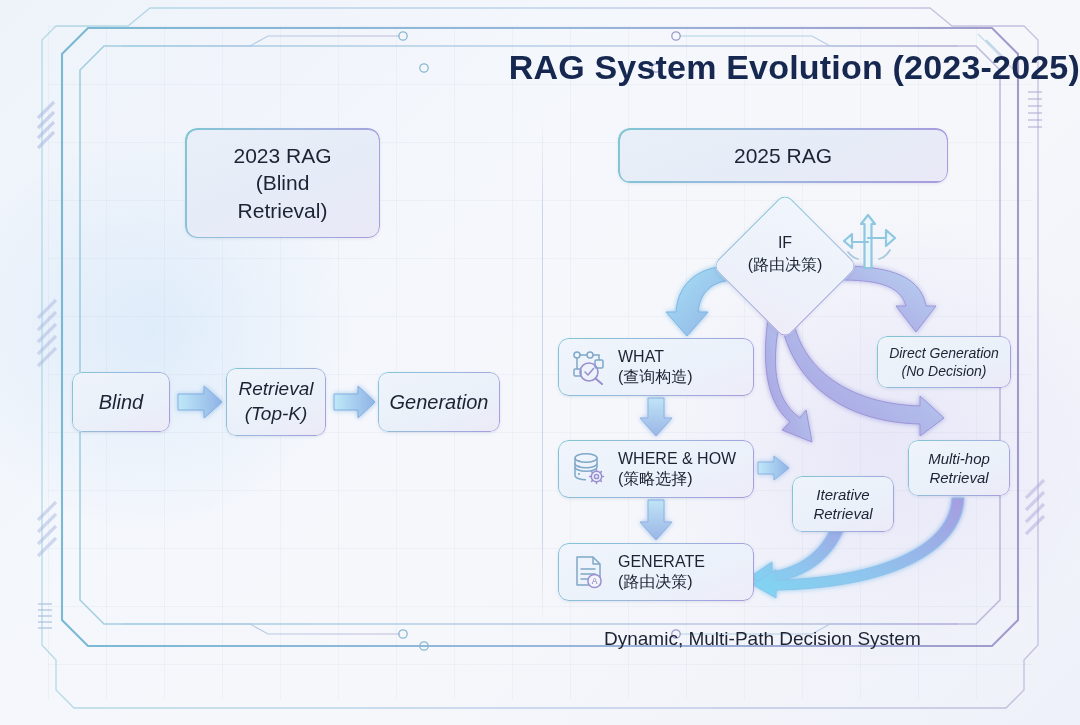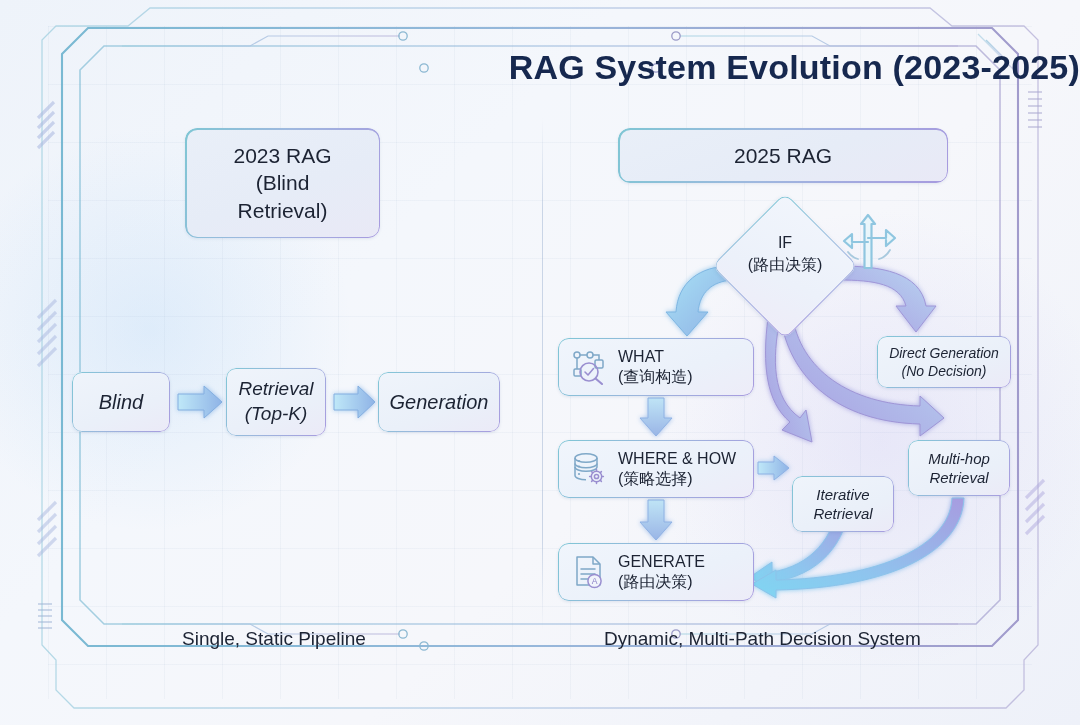--- a/index.html
+++ b/index.html
@@ -465,17 +465,16 @@
     </div>
     <div class="node" id="n-multi">
       <div class="inner">
           <div>
         <div>Multi-hop</div>
         <div>Retrieval</div>
       </div>
         </div>
     </div>
 
-    <div class="caption" id="cap-left">Single, Static Pipeline</div>
     <div class="caption" id="cap-right">Dynamic, Multi-Path Decision System</div>
 
   </div>
 </div>
 
 </body></html>

